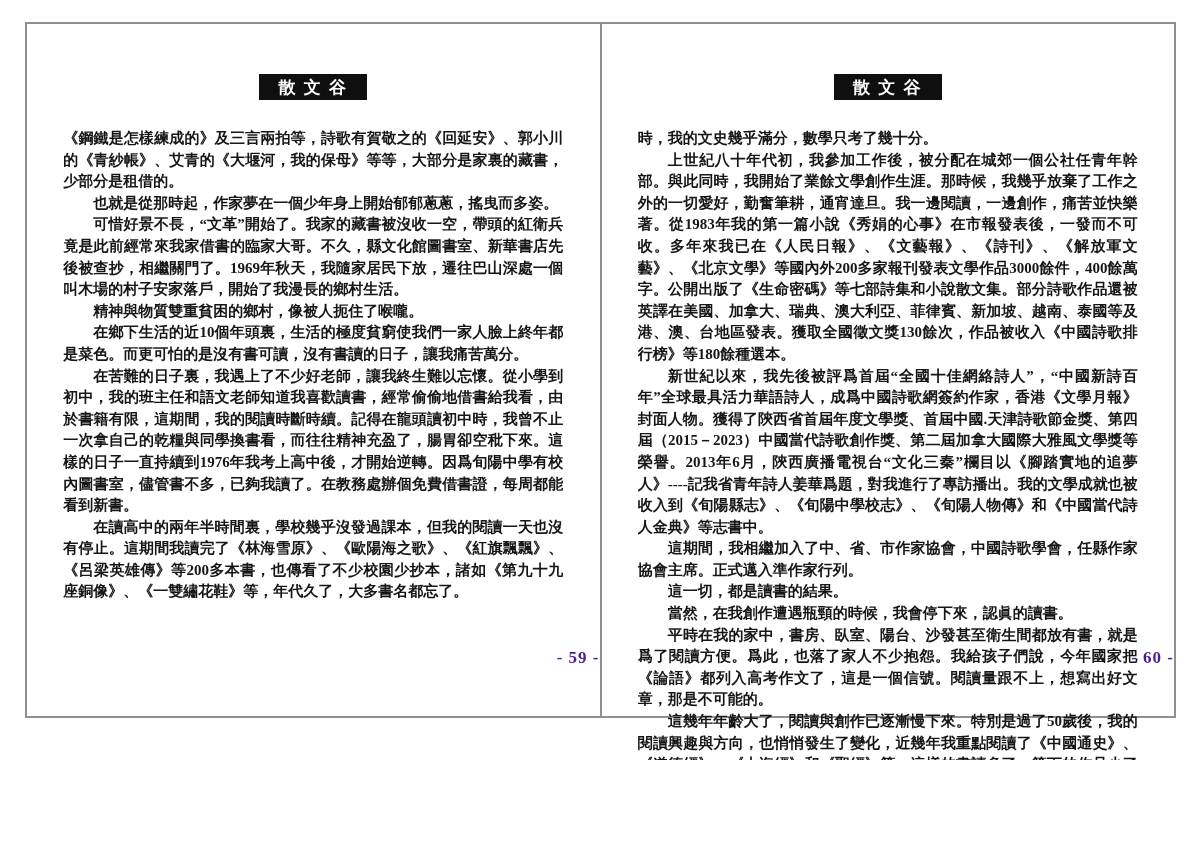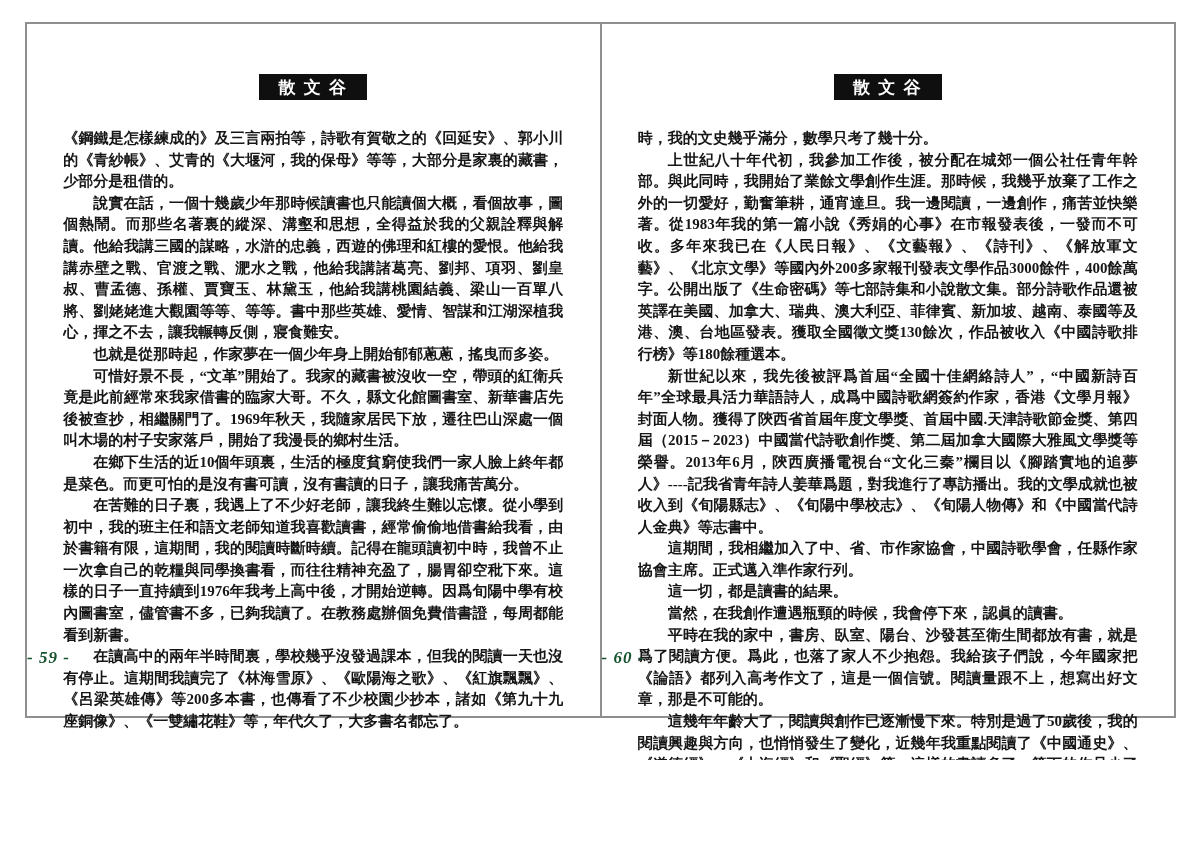--- a/index.html
+++ b/index.html
@@ -68,43 +68,42 @@
     text-indent: 0;
   }
   .para.indent {
     text-indent: 2em;
   }
   .page-number {
     position: absolute;
     bottom: 48px;
     left: 0;
     right: 0;
-    text-align: left;
+    text-align: right;
     font-size: 17px;
     font-weight: bold;
-    color: #14532d;
+    color: #4c1d95;
     letter-spacing: 1px;
-    font-style: italic;
   }
 </style>
 </head>
 <body>
 
 <div class="spread">
   <div class="frame">
 
     <section class="page-half">
       <div class="badge">
         <span>散 文 谷</span>
       </div>
       <div class="page-body">
           <p class="para">《鋼鐵是怎樣練成的》及三言兩拍等，詩歌有賀敬之的《回延安》、郭小川的《青紗帳》、艾青的《大堰河，我的保母》等等，大部分是家裏的藏書，少部分是租借的。</p>
-          <p class="para indent">說實在話，一個十幾歲少年那時候讀書也只能讀個大概，看個故事，圖個熱鬧。而那些名著裏的縱深、溝壑和思想，全得益於我的父親詮釋與解讀。他給我講三國的謀略，水滸的忠義，西遊的佛理和紅樓的愛恨。他給我講赤壁之戰、官渡之戰、淝水之戰，他給我講諸葛亮、劉邦、項羽、劉皇叔、曹孟德、孫權、賈寶玉、林黛玉，他給我講桃園結義、梁山一百單八將、劉姥姥進大觀園等等、等等。書中那些英雄、愛情、智謀和江湖深植我心，揮之不去，讓我輾轉反側，寢食難安。</p>
           <p class="para indent">也就是從那時起，作家夢在一個少年身上開始郁郁蔥蔥，搖曳而多姿。</p>
           <p class="para indent">可惜好景不長，“文革”開始了。我家的藏書被沒收一空，帶頭的紅衛兵竟是此前經常來我家借書的臨家大哥。不久，縣文化館圖書室、新華書店先後被查抄，相繼關門了。1969年秋天，我隨家居民下放，遷往巴山深處一個叫木場的村子安家落戶，開始了我漫長的鄉村生活。</p>
+          <p class="para indent">精神與物質雙重貧困的鄉村，像被人扼住了喉嚨。</p>
           <p class="para indent">在鄉下生活的近10個年頭裏，生活的極度貧窮使我們一家人臉上終年都是菜色。而更可怕的是沒有書可讀，沒有書讀的日子，讓我痛苦萬分。</p>
           <p class="para indent">在苦難的日子裏，我遇上了不少好老師，讓我終生難以忘懷。從小學到初中，我的班主任和語文老師知道我喜歡讀書，經常偷偷地借書給我看，由於書籍有限，這期間，我的閱讀時斷時續。記得在龍頭讀初中時，我曾不止一次拿自己的乾糧與同學換書看，而往往精神充盈了，腸胃卻空秕下來。這樣的日子一直持續到1976年我考上高中後，才開始逆轉。因爲旬陽中學有校內圖書室，儘管書不多，已夠我讀了。在教務處辦個免費借書證，每周都能看到新書。</p>
           <p class="para indent">在讀高中的兩年半時間裏，學校幾乎沒發過課本，但我的閱讀一天也沒有停止。這期間我讀完了《林海雪原》、《歐陽海之歌》、《紅旗飄飄》、《呂梁英雄傳》等200多本書，也傳看了不少校園少抄本，諸如《第九十九座銅像》、《一雙繡花鞋》等，年代久了，大多書名都忘了。</p>
         </div>
       <div class="page-number">- 59 -</div>
     </section>
 
     <div class="center-divider"></div>
 
     <section class="page-half">

